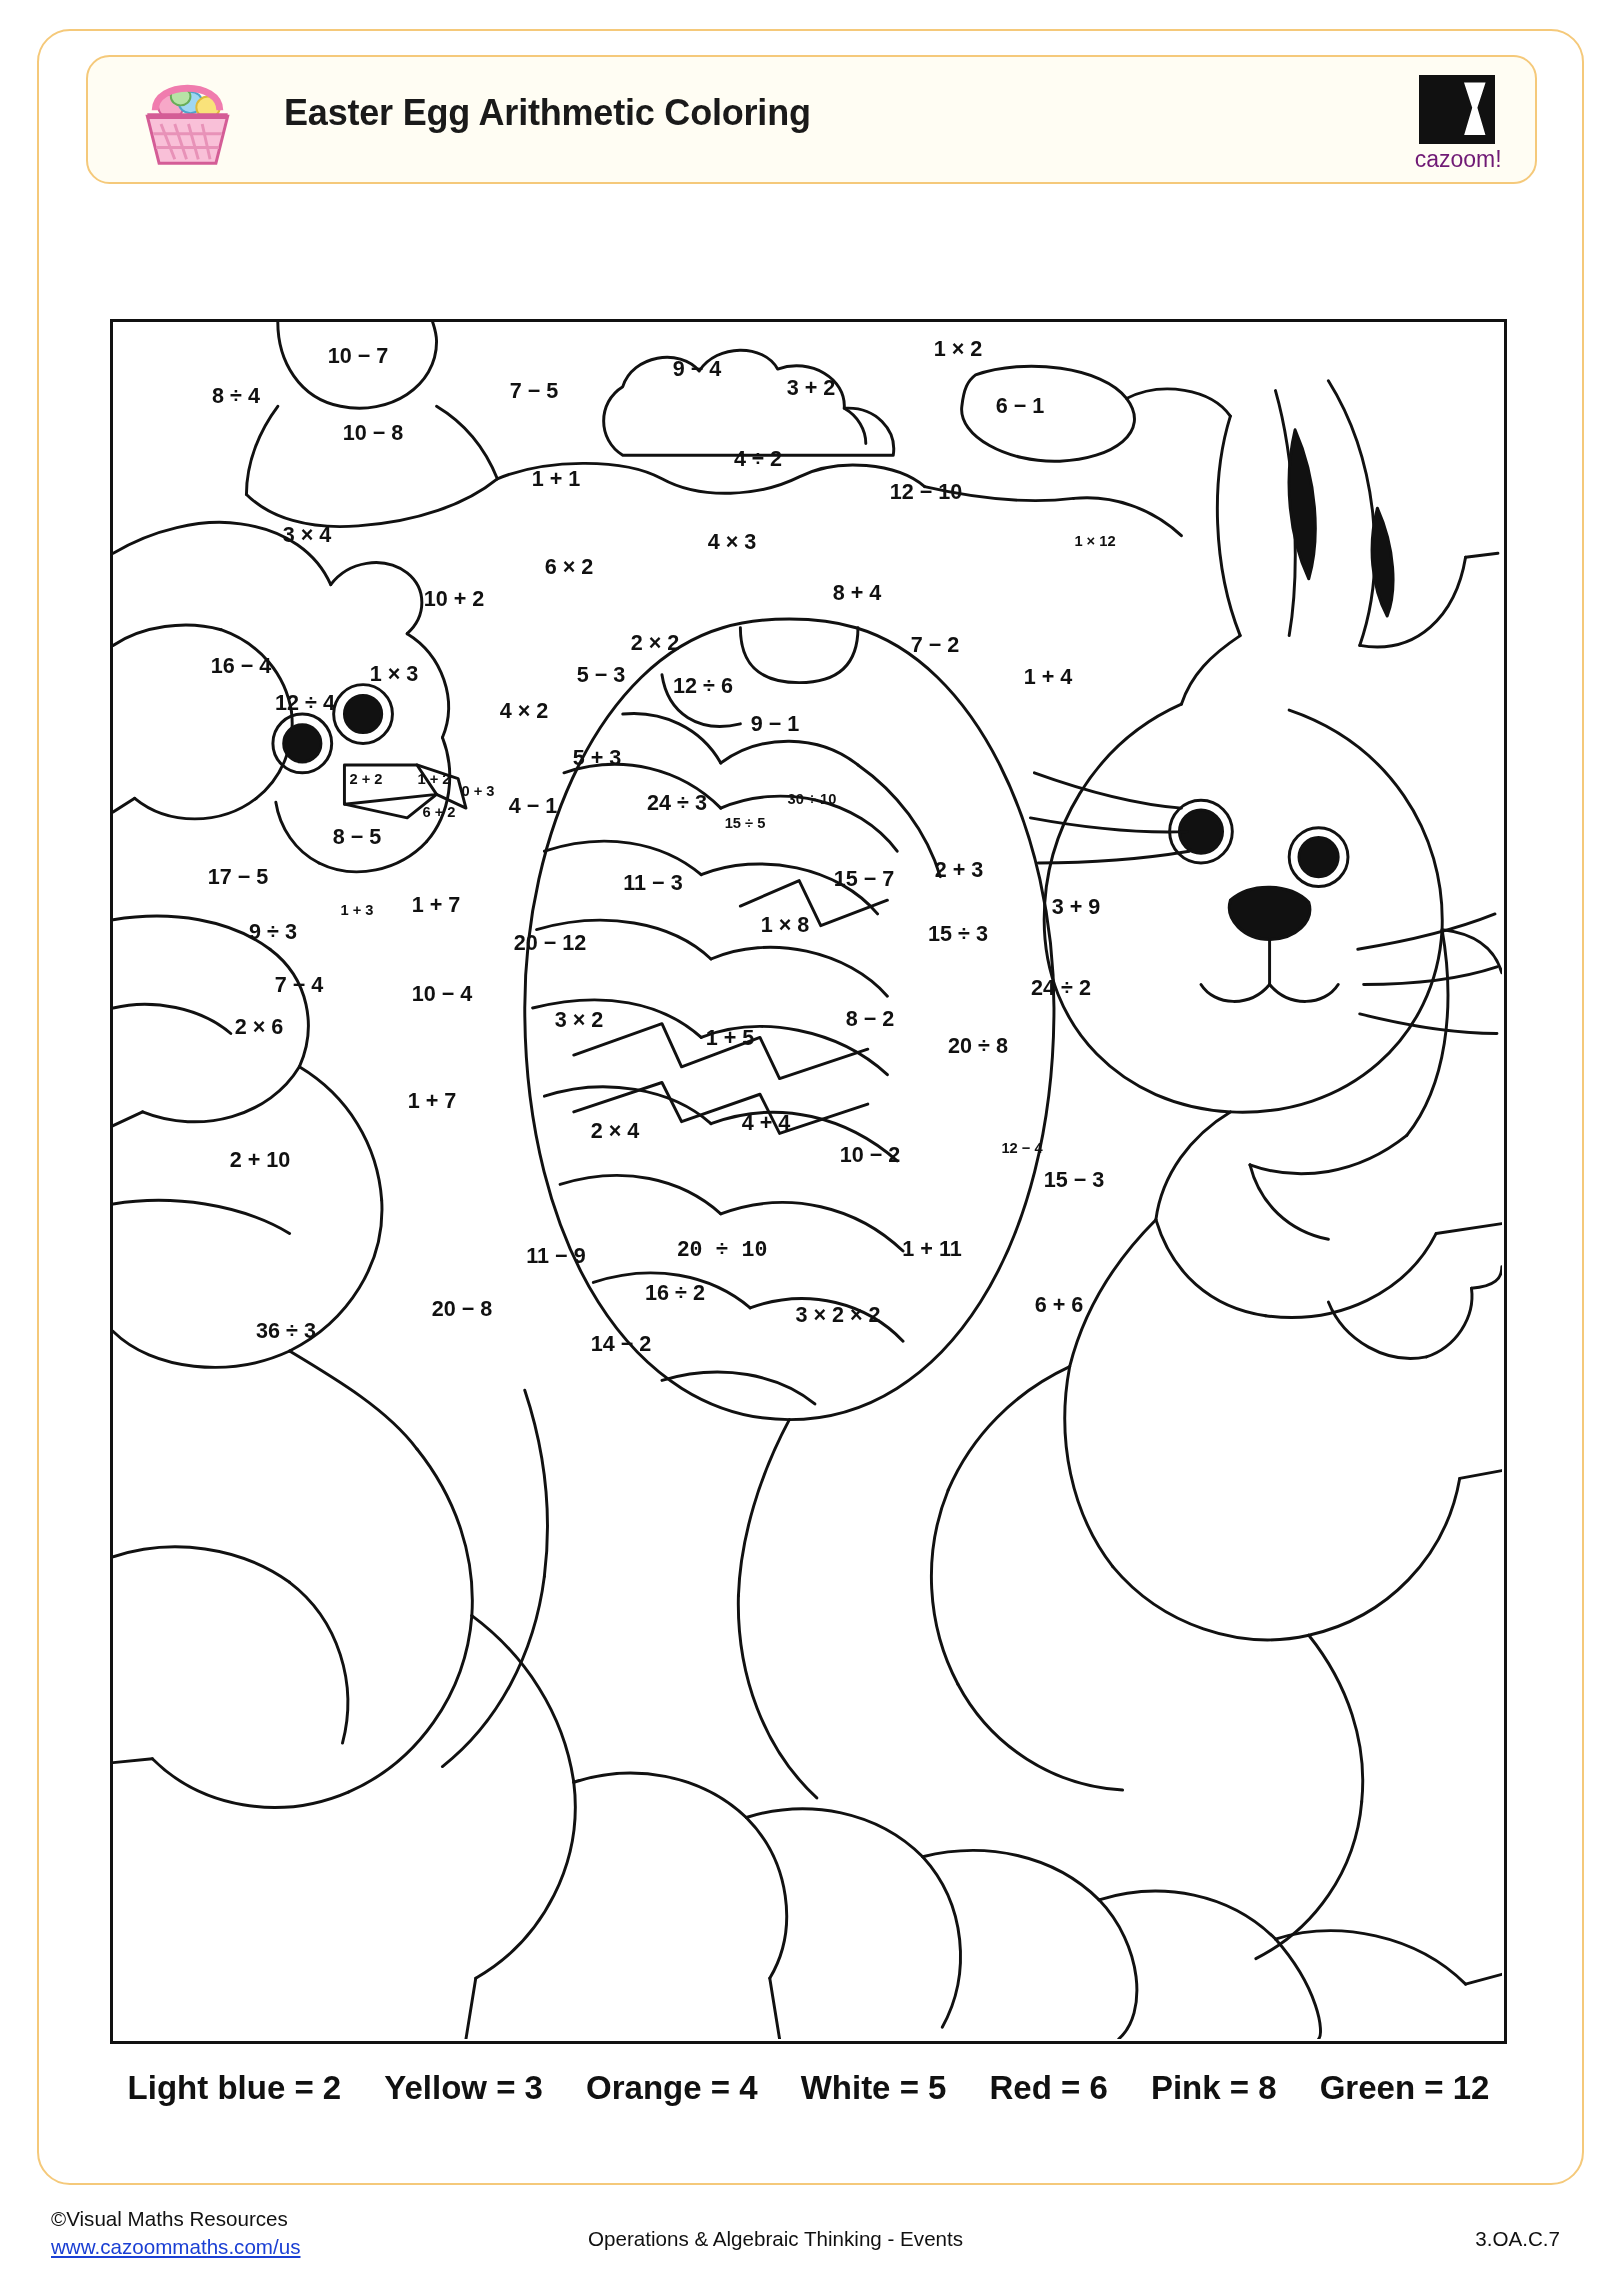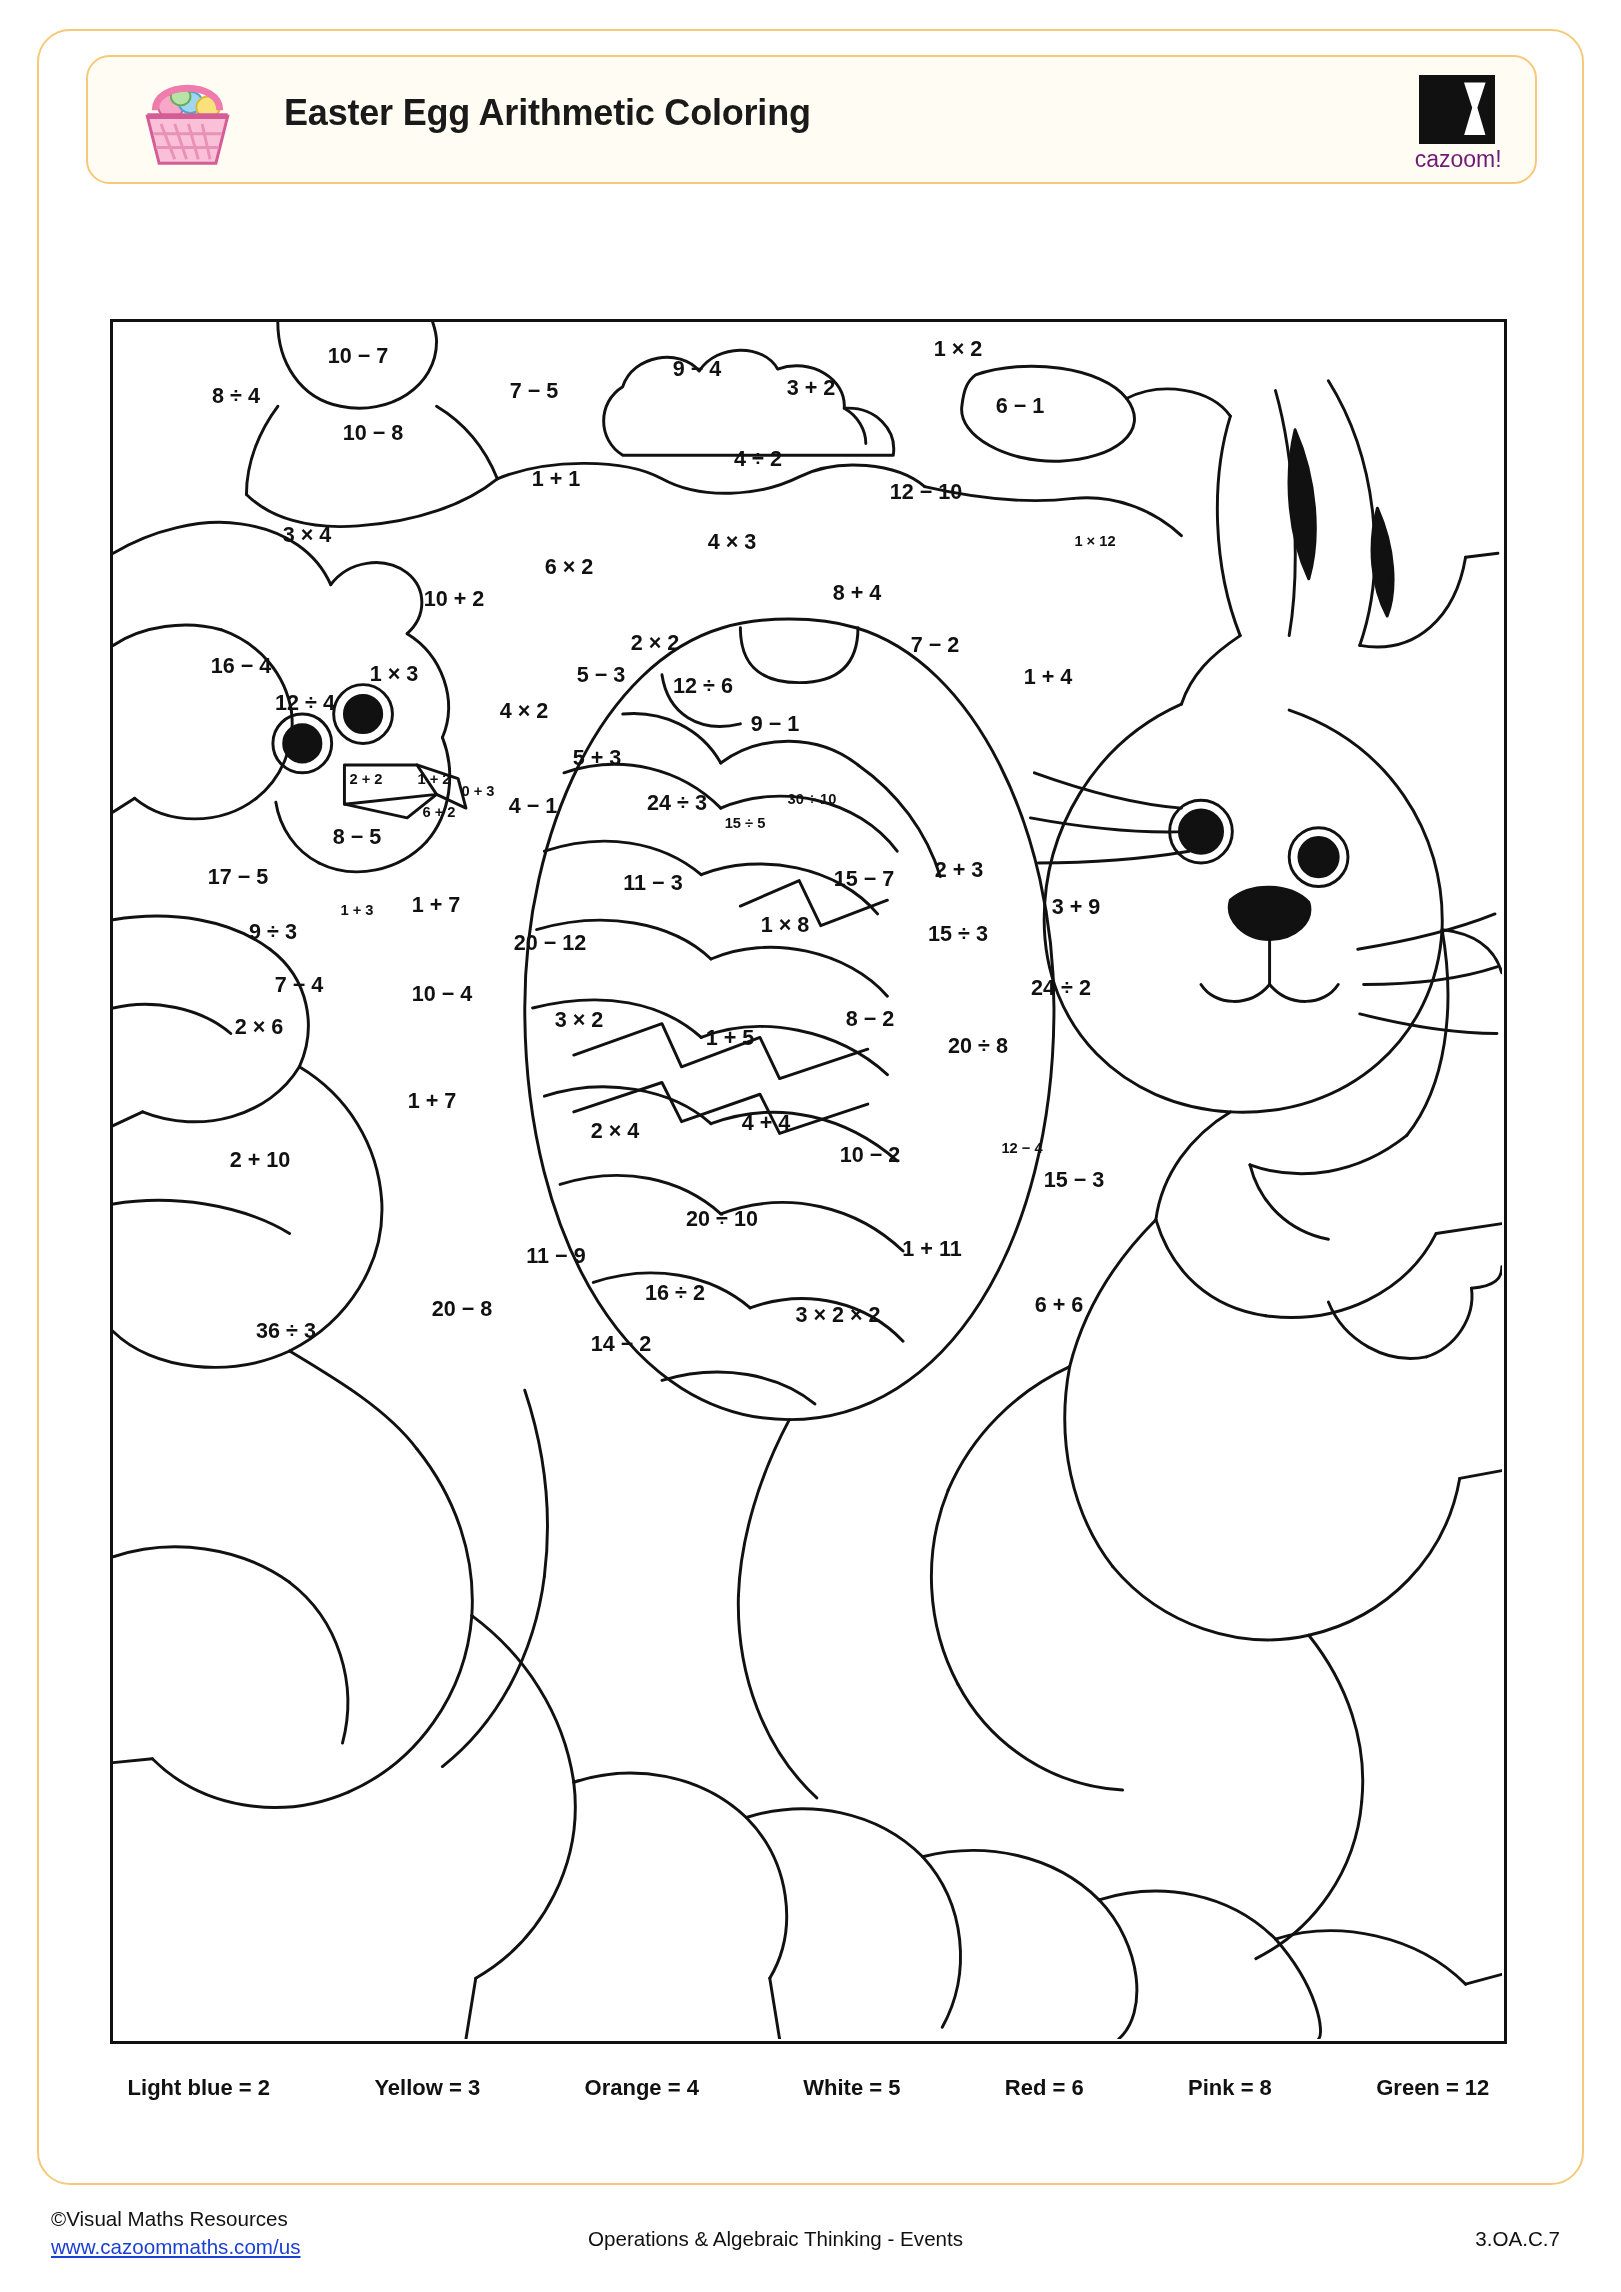--- a/index.html
+++ b/index.html
@@ -134,21 +134,21 @@
     top: 2068px;
     width: 1397px;
     height: 39px;
     display: flex;
     justify-content: space-between;
     align-items: center;
     padding: 0 17.6px;
     box-sizing: border-box;
   }
   .key-item {
-    font-size: 22px;
+    font-size: 33px;
     font-weight: bold;
     color: #111111;
     white-space: nowrap;
   }
   
   .footer {
     position: absolute;
     left: 0;
     top: 2205px;
     width: 1621px;
@@ -422,21 +422,21 @@
         <div class="prob" style="left: 617px; top: 716px;">1 + 5</div>
         <div class="prob" style="left: 146px; top: 705px;">2 × 6</div>
         <div class="prob" style="left: 865px; top: 724px;">20 ÷ 8</div>
         <div class="prob" style="left: 319px; top: 779px;">1 + 7</div>
         <div class="prob" style="left: 502px; top: 809px;">2 × 4</div>
         <div class="prob" style="left: 653px; top: 801px;">4 + 4</div>
         <div class="prob" style="left: 757px; top: 833px;">10 − 2</div>
         <div class="prob xs" style="left: 909px; top: 826px;">12 − 4</div>
         <div class="prob" style="left: 147px; top: 838px;">2 + 10</div>
         <div class="prob" style="left: 961px; top: 858px;">15 − 3</div>
-        <div class="prob" style="left: 609px; top: 897px;">20 ÷ 10</div>
+        <div class="prob" style="left: 609px; top: 928px; font-family: Liberation Mono, monospace;">20 ÷ 10</div>
         <div class="prob" style="left: 819px; top: 927px;">1 + 11</div>
         <div class="prob" style="left: 443px; top: 934px;">11 − 9</div>
         <div class="prob" style="left: 562px; top: 971px;">16 ÷ 2</div>
         <div class="prob" style="left: 946px; top: 983px;">6 + 6</div>
         <div class="prob" style="left: 349px; top: 987px;">20 − 8</div>
         <div class="prob" style="left: 725px; top: 993px;">3 × 2 × 2</div>
         <div class="prob" style="left: 173px; top: 1009px;">36 ÷ 3</div>
         <div class="prob" style="left: 508px; top: 1022px;">14 − 2</div>
       </div>
   </div>

